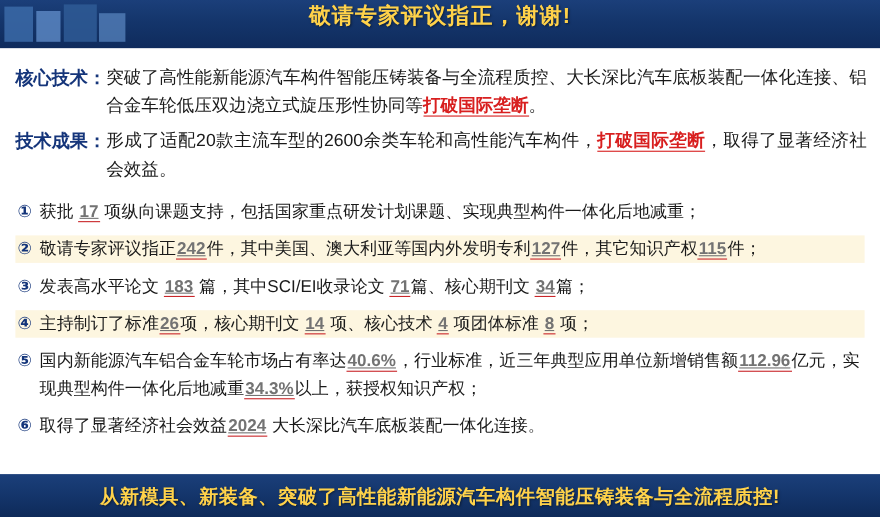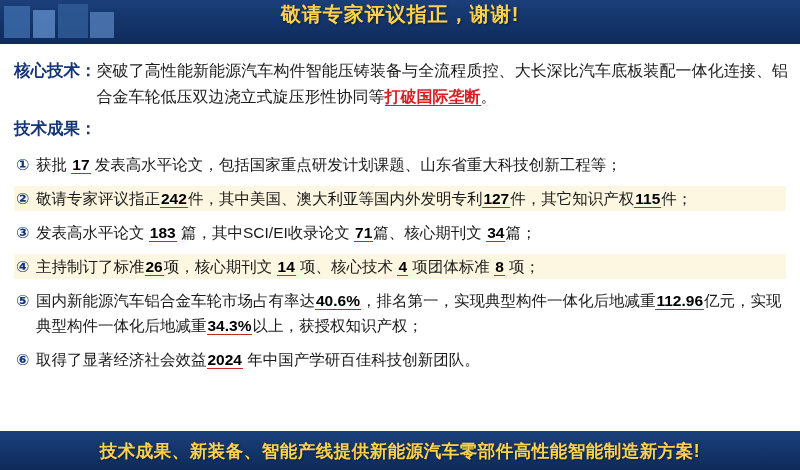--- a/index.html
+++ b/index.html
@@ -49,21 +49,21 @@
   }
   .row-text{
     flex:1 1 auto;
     color:#1a1a1a;font-size:16px;line-height:26px;
     text-align:justify;
   }
   .r1{margin-top:14px;}
   .r2{margin-top:6px;}
   .hl-red{color:#d81f1f;font-weight:bold;}
   .hl-u{border-bottom:1.5px solid #d81f1f;}
-  .num-u{color:#000000;font-weight:bold;border-bottom:1.5px solid #c9262a;padding:0 1px;}
+  .num-u{color:#737373;font-weight:bold;border-bottom:1.5px solid #c9262a;padding:0 1px;text-decoration:underline;}
   
   .list{
     margin-top:12px;
     padding:0 14px 0 14px;
   }
   .item{
     display:flex;
     margin-bottom:9px;
     font-size:15.5px;
     line-height:25px;
@@ -108,54 +108,57 @@
 
     <div class="row r1">
       <div class="row-label">核心技术：</div>
       <div class="row-text">
         <span>突破了高性能新能源汽车构件智能压铸装备与全流程质控、大长深比汽车底板装配一体化连接、铝合金车轮低压双边浇立式旋压形性协同等</span><span class="hl-red hl-u">打破国际垄断</span><span>。</span>
       </div>
     </div>
 
     <div class="row r2">
       <div class="row-label">技术成果：</div>
+      <div class="row-text">
+        <span>形成了适配20款主流车型的2600余类车轮和高性能汽车构件，</span><span class="hl-red hl-u">打破国际垄断</span><span>，取得了显著经济社会效益。</span>
+      </div>
     </div>
 
     <div class="list">
 
       <div class="item">
         <div class="circ">①</div>
-        <div class="txt"><span>获批 </span><span class="num-u">17</span><span> 发表高水平论文，包括国家重点研发计划课题、山东省重大科技创新工程等；</span></div>
+        <div class="txt"><span>获批 </span><span class="num-u">17</span><span> 项纵向课题支持，包括国家重点研发计划课题、实现典型构件一体化后地减重；</span></div>
       </div>
 
       <div class="item shaded">
         <div class="circ">②</div>
         <div class="txt"><span>敬请专家评议指正</span><span class="num-u">242</span><span>件，其中美国、澳大利亚等国内外发明专利</span><span class="num-u">127</span><span>件，其它知识产权</span><span class="num-u">115</span><span>件；</span></div>
       </div>
 
       <div class="item">
         <div class="circ">③</div>
         <div class="txt"><span>发表高水平论文 </span><span class="num-u">183</span><span> 篇，其中SCI/EI收录论文 </span><span class="num-u">71</span><span>篇、核心期刊文 </span><span class="num-u">34</span><span>篇；</span></div>
       </div>
 
       <div class="item shaded">
         <div class="circ">④</div>
         <div class="txt"><span>主持制订了标准</span><span class="num-u">26</span><span>项，核心期刊文 </span><span class="num-u">14</span><span> 项、核心技术 </span><span class="num-u">4</span><span> 项团体标准 </span><span class="num-u">8</span><span> 项；</span></div>
       </div>
 
       <div class="item">
         <div class="circ">⑤</div>
-        <div class="txt"><span>国内新能源汽车铝合金车轮市场占有率达</span><span class="num-u">40.6%</span><span>，排名第一，实现典型构件一体化后地减重</span><span class="num-u">112.96</span><span>亿元，实现典型构件一体化后地减重</span><span class="num-u">34.3%</span><span>以上，获授权知识产权；</span></div>
+        <div class="txt"><span>国内新能源汽车铝合金车轮市场占有率达</span><span class="num-u">40.6%</span><span>，行业标准，近三年典型应用单位新增销售额</span><span class="num-u">112.96</span><span>亿元，实现典型构件一体化后地减重</span><span class="num-u">34.3%</span><span>以上，获授权知识产权；</span></div>
       </div>
 
       <div class="item">
         <div class="circ">⑥</div>
-        <div class="txt"><span>取得了显著经济社会效益</span><span class="num-u">2024</span><span> 年中国产学研百佳科技创新团队。</span></div>
+        <div class="txt"><span>取得了显著经济社会效益</span><span class="num-u">2024</span><span> 大长深比汽车底板装配一体化连接。</span></div>
       </div>
 
     </div>
   </div>
 
   <div class="footer">
-    <span>技术成果、新装备、智能产线提供新能源汽车零部件高性能智能制造新方案!</span>
+    <span>从新模具、新装备、突破了高性能新能源汽车构件智能压铸装备与全流程质控!</span>
   </div>
 
 </div>
 
 </body></html>

